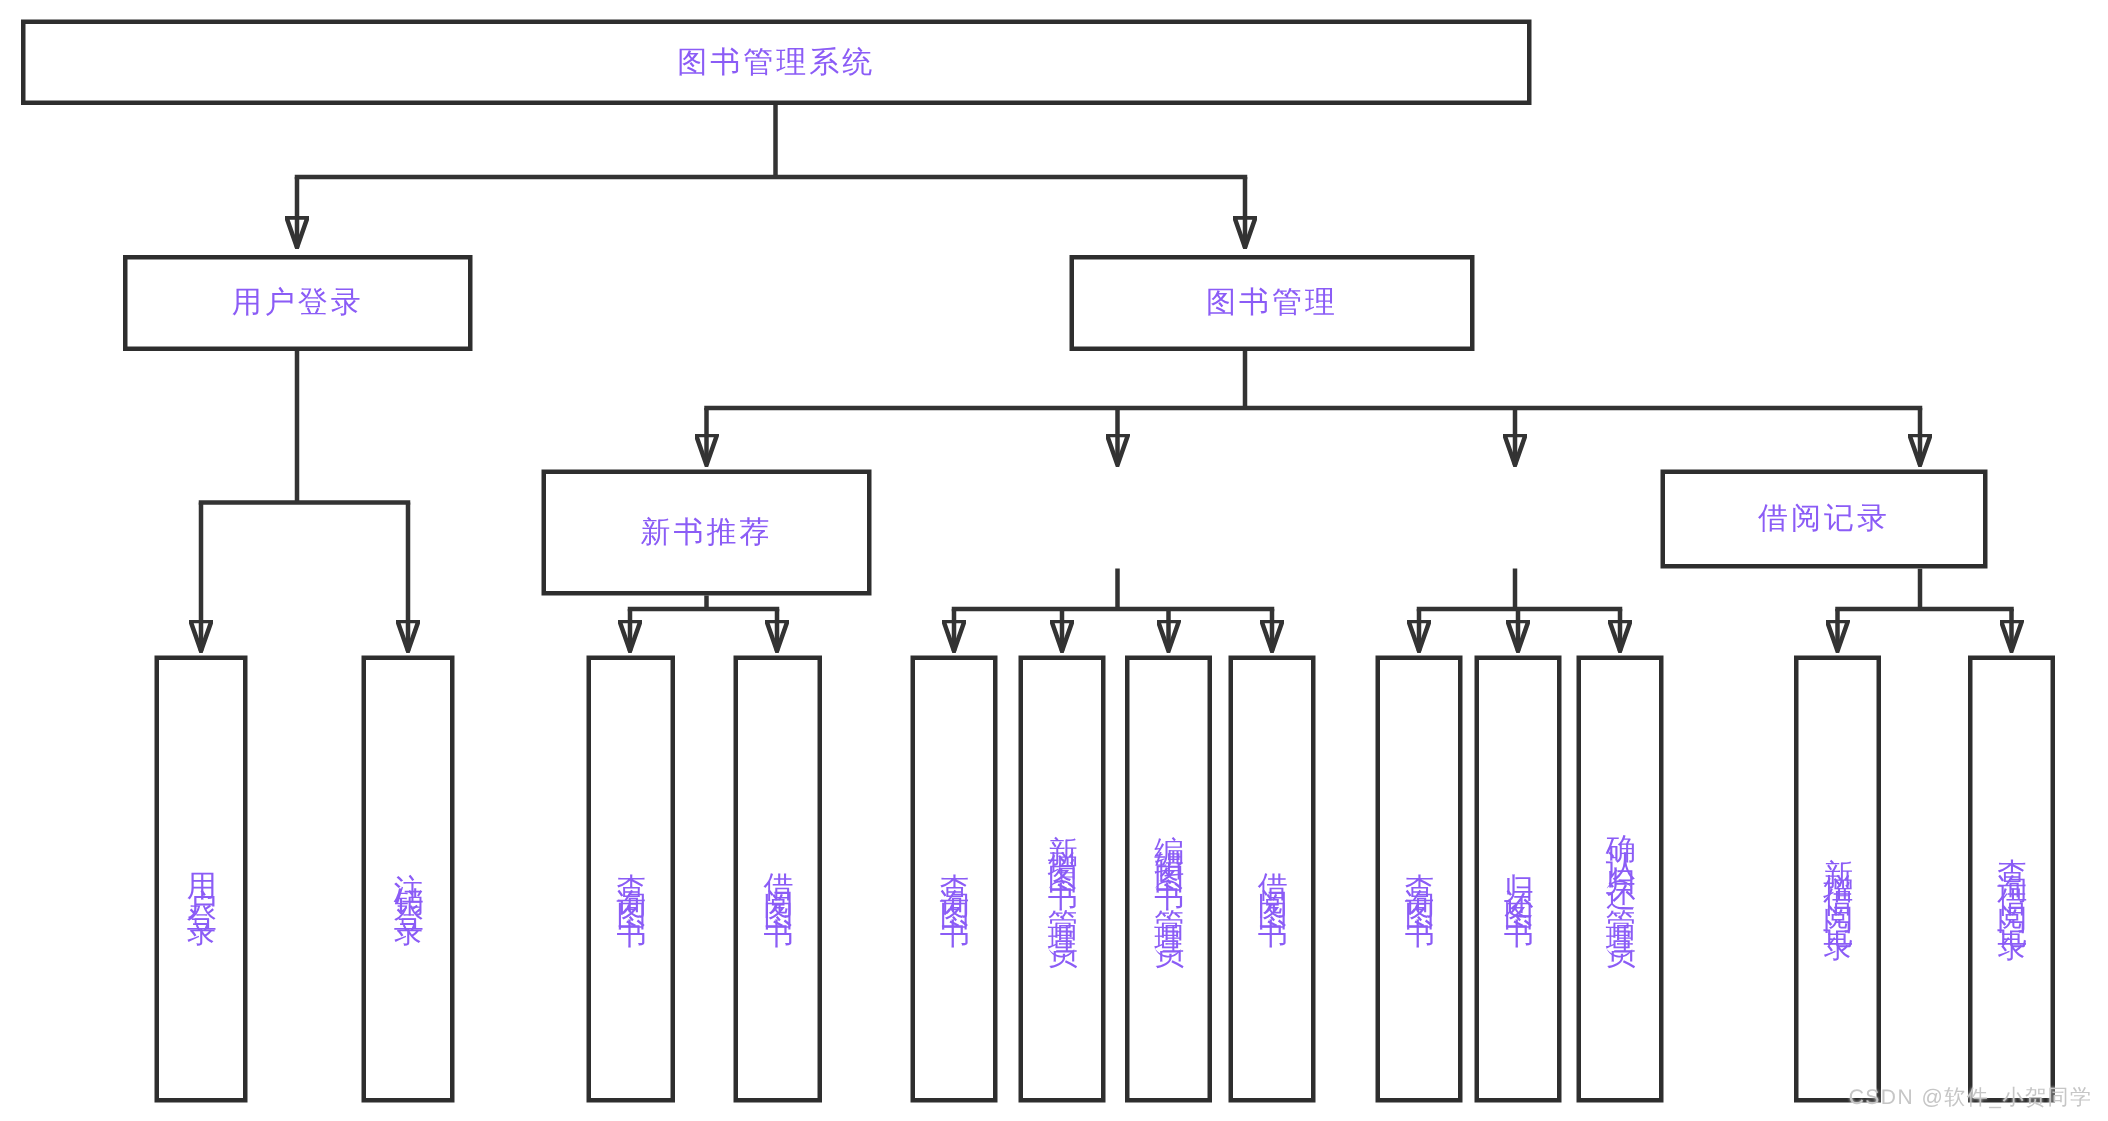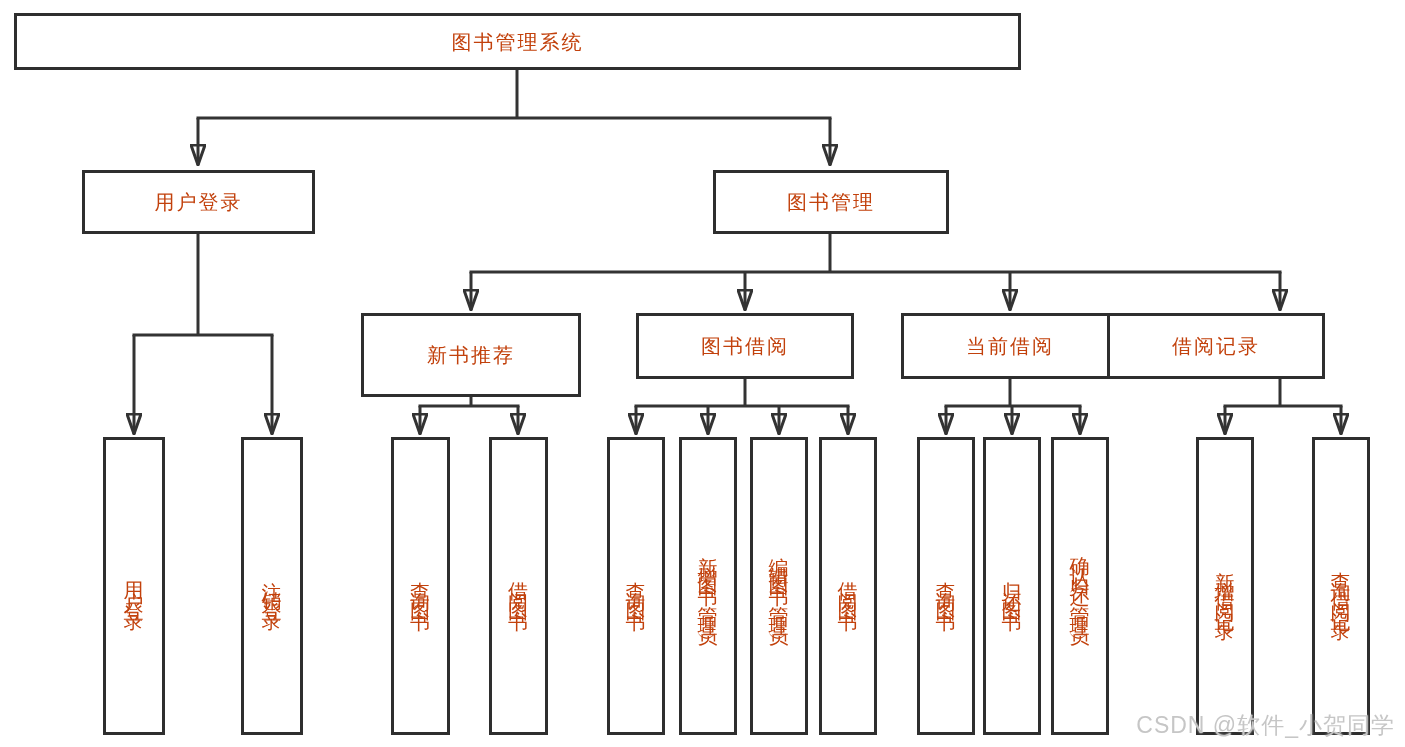--- a/index.html
+++ b/index.html
@@ -10,37 +10,37 @@
     font-family:"Liberation Sans","DejaVu Sans",sans-serif;
     overflow:hidden;
   }
   .connectors{position:absolute;left:0;top:0;z-index:1;}
   .connectors path{stroke:#333333;stroke-width:3;fill:none;}
   .node{
     position:absolute;z-index:2;
     box-sizing:border-box;
     background:#ffffff;
     border:3px solid #2e2e2e;
-    color:#c2410c;
+    color:#8b5cf6;
     display:flex;align-items:center;justify-content:center;
     font-size:20px;letter-spacing:2px;
     line-height:1.2;
   }
   .node.h{white-space:nowrap;}
   .node.v{top:437px;height:298px;}
   .node.v .vt{
     writing-mode:vertical-rl;
     text-orientation:mixed;
     letter-spacing:10px;
     line-height:1;
   }
   .watermark{
     position:absolute;z-index:3;
     right:10px;bottom:6px;
-    font-size:23px;
+    font-size:14px;
     color:#c6c6c6;
     letter-spacing:1px;
     text-shadow:0 0 2px #ffffff;
     white-space:nowrap;
   }
 </style>
 </head>
 <body>
 
 <div class="stage">
@@ -89,25 +89,23 @@
 
     <path d="M1280,379 V407"></path>
     <path d="M1223.5,406 H1342.5"></path>
     <path d="M1225,406 V434" marker-end="url(#arrow)"></path>
     <path d="M1341,406 V434" marker-end="url(#arrow)"></path>
   </svg>
 
   <div class="node h" style="left:14px;top:13px;width:1007px;height:57px">图书管理系统</div>
 
   <div class="node h" style="left:82px;top:170px;width:233px;height:64px">用户登录</div>
-  <div class="node h" style="left:713px;top:170px;width:236px;height:64px">图书管理</div>
+  <div class="node h" style="left:713px;top:170px;width:270px;height:64px">图书管理</div>
 
   <div class="node h" style="left:361px;top:313px;width:220px;height:84px">新书推荐</div>
-  <div class="node h" style="left:636px;top:313px;width:218px;height:66px">图书借阅</div>
-  <div class="node h" style="left:901px;top:313px;width:218px;height:66px">当前借阅</div>
   <div class="node h" style="left:1107px;top:313px;width:218px;height:66px">借阅记录</div>
 
   <div class="node v" style="left:103px;width:62px">
     <span class="vt">用户登录</span>
   </div>
   <div class="node v" style="left:241px;width:62px">
     <span class="vt">注销登录</span>
   </div>
 
   <div class="node v" style="left:391px;width:59px">

